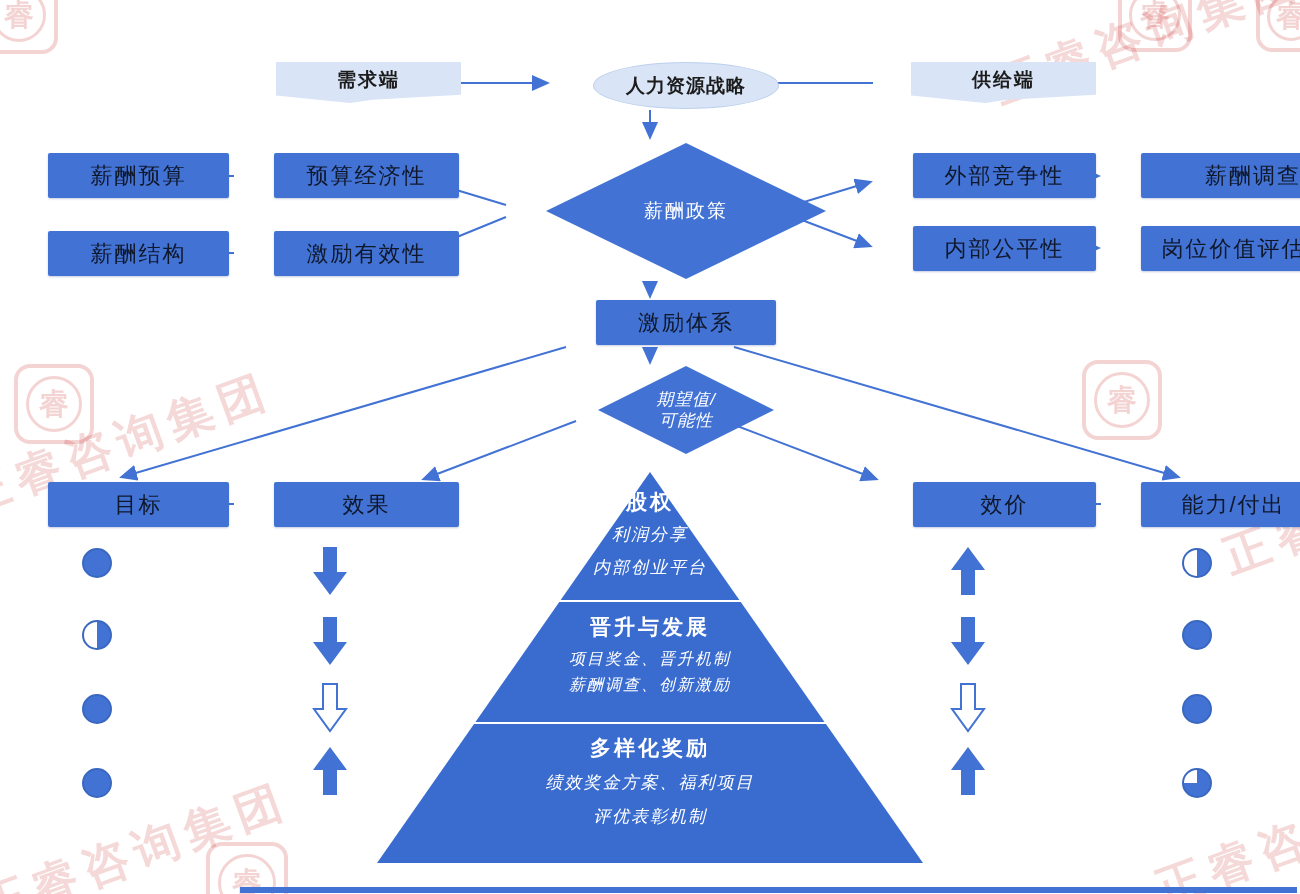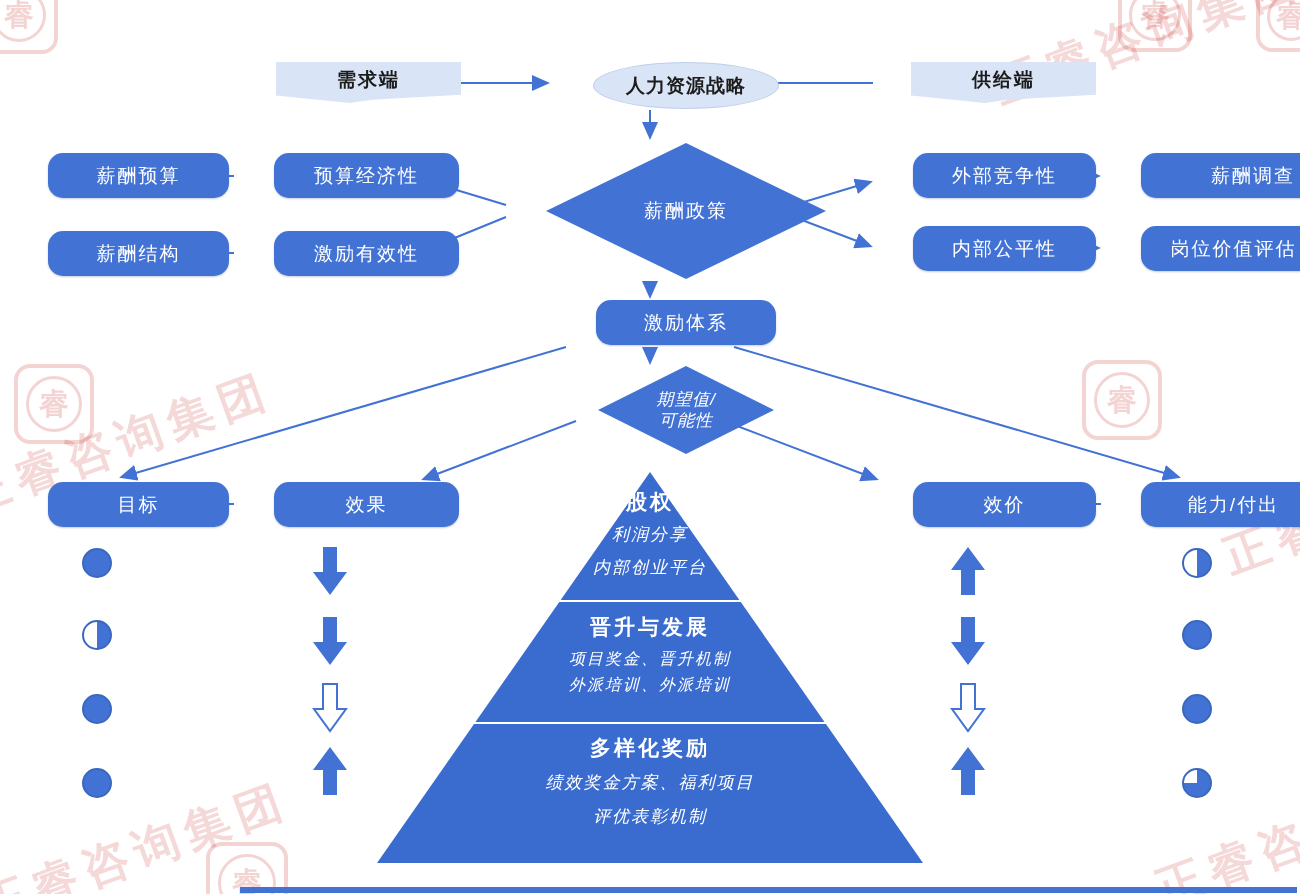--- a/index.html
+++ b/index.html
@@ -23,22 +23,22 @@
            transform:rotate(-20deg);transform-origin:left top;}
 
   
   .layer-svg{position:absolute;left:0;top:0;z-index:1;pointer-events:none;}
   #connectors line{stroke:var(--primary);stroke-width:2;}
   #connectors line.sep{stroke:#fff;}
   .pyr-poly{fill:var(--pyramid-blue);}
 
   
   .node{position:absolute;z-index:2;display:flex;align-items:center;justify-content:center;margin-left:36px;}
-  .box{background:var(--primary);color:#ffffff;font-size:19px;letter-spacing:2px;
-       border-radius:15px;box-shadow:0 1px 2px rgba(30,60,130,.25);}
+  .box{background:var(--primary);color:#0f172a;font-size:22px;letter-spacing:2px;
+       border-radius:2px;box-shadow:0 1px 2px rgba(30,60,130,.25);}
   .banner{background:var(--light);color:var(--ink);font-size:19px;font-weight:600;letter-spacing:2px;
        clip-path:polygon(0% 0%,100% 0%,100% 80%,52% 92%,40% 100%,0% 82%);padding-bottom:6px;}
   .ellipse{background:var(--light);color:var(--ink);font-size:19px;font-weight:600;letter-spacing:1px;
        border-radius:50%;border:1px solid #BCCFEC;}
   .diamond{background:var(--primary);color:#ffffff;font-size:19px;letter-spacing:2px;
        clip-path:polygon(50% 0%,100% 50%,50% 100%,0% 50%);flex-direction:column;line-height:1.25;}
   .diamond-small{font-size:17px;letter-spacing:1px;}
 
   
   .pyr-text{position:absolute;left:450px;width:400px;text-align:center;color:#fff;z-index:2;}
@@ -189,21 +189,21 @@
   <svg class="dir-arrow" style="left:950px;top:746px;" width="36" height="50">
       <path class="arr-fill" d="M11 49 L25 49 L25 24 L35 24 L18 1 L1 24 L11 24 Z"></path>
     </svg>
 
   <div class="pyr-text pyr-title" style="top:488px;">股权</div>
   <div class="pyr-text pyr-sub" style="top:523px;">利润分享</div>
   <div class="pyr-text pyr-sub" style="top:556px;">内部创业平台</div>
 
   <div class="pyr-text pyr-title" style="top:613px;">晋升与发展</div>
   <div class="pyr-text pyr-sub small" style="top:649px;">项目奖金、晋升机制</div>
-  <div class="pyr-text pyr-sub small" style="top:675px;">外派培训、外派培训</div>
+  <div class="pyr-text pyr-sub small" style="top:675px;">薪酬调查、创新激励</div>
 
   <div class="pyr-text pyr-title" style="top:734px;">多样化奖励</div>
   <div class="pyr-text pyr-sub" style="top:771px;">绩效奖金方案、福利项目</div>
   <div class="pyr-text pyr-sub" style="top:805px;">评优表彰机制</div>
 
   <div class="strip" style="left:240px;top:887px;width:1057px;height:6px;"></div>
 
 </div>
 
 </body></html>

